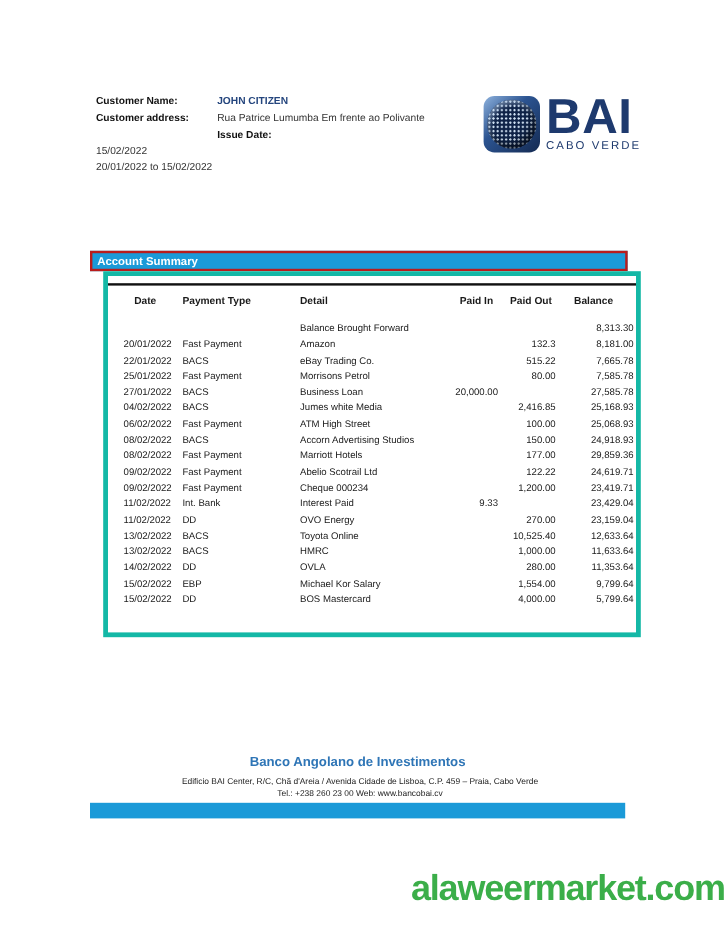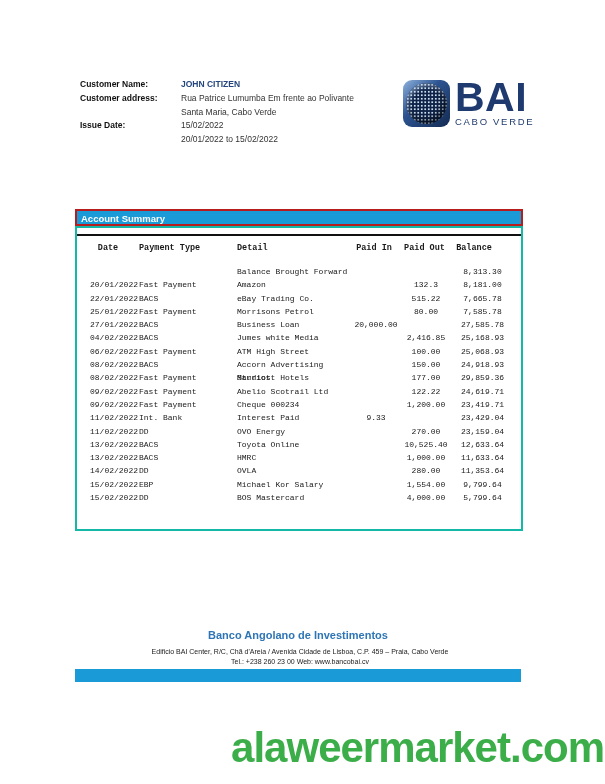--- a/index.html
+++ b/index.html
@@ -36,30 +36,30 @@
   .bai { font-size:41px; font-weight:bold; color:#1e3a6e; line-height:35px; letter-spacing:0.5px; }
   .cabo { font-size:9.5px; color:#1e3a6e; letter-spacing:1.7px; margin-top:1px; }
 
   
   .summary-bar {
     position:absolute; left:75px; top:209px; width:448px; height:17px;
     background:#1b9ad8; border:2px solid #b91c1c;
     color:#fff; font-weight:bold; font-size:9.5px; padding:2px 0 0 4px;
   }
   .table-box {
-    position:absolute; left:75px; top:226px; width:448px; height:305px;
-    border:2px solid #14b8a6; background:#fff;font-family:Liberation Mono, monospace;
+    position:absolute; left:86px; top:226px; width:448px; height:305px;
+    border:4px solid #14b8a6; background:#fff;
   }
   .spacer { height:8px; border-bottom:2px solid #111; }
   .grid-row { display:grid; grid-template-columns:62px 93px 118px 52px 48px 71px; }
   .header-row { font-weight:bold; font-size:8.5px; padding-top:7px; height:23px; }
   .c-date   { padding-left:13px; }
   .c-type   { }
   .c-detail { padding-left:5px; }
-  .c-in, .c-out, .c-bal { text-align:center; }
+  .c-in, .c-out, .c-bal { text-align:right; }
   .header-row .c-date { padding-left:0; text-align:center; }
   .header-row .c-in  { padding-right:4px; }
   .header-row .c-out { padding-right:3px; }
   .header-row .c-bal { padding-right:23px; }
   .rows { margin-top:6px; }
   .row { font-size:8px; height:13.3px; line-height:13.3px; }
   .row .c-bal { padding-right:6px; }
 
   
   .footer-name {
@@ -74,34 +74,33 @@
     position:absolute; left:40px; top:658px; width:520px; text-align:center;
     font-size:7px; color:#222;
   }
   .footer-bar {
     position:absolute; left:75px; top:669px; width:446px; height:13px; background:#1b9ad8;
   }
 
   
   .watermark {
     position:absolute; right:1px; top:724px;
-    font-size:42px; font-weight:bold; letter-spacing:-1px; color:#3bae49;
+    font-size:30px; font-weight:bold; letter-spacing:-1px; color:#3bae49;
     white-space:nowrap;
   }
 </style>
 </head>
 <body>
 
 <div class="customer-block">
   <div class="lbl">Customer Name:</div>
   <div class="val name">JOHN CITIZEN</div>
   <div class="lbl">Customer address:</div>
   <div class="val">Rua Patrice Lumumba Em frente ao Polivante</div>
   <div></div>
-  <div class="val">Santa Maria, Cabo Verde</div>
   <div class="lbl">Issue Date:</div>
   <div class="val">15/02/2022</div>
   <div></div>
   <div class="val">20/01/2022 to 15/02/2022</div>
 </div>
 
 <div class="logo">
   <div class="logo-square">
     <div class="globe"></div>
   </div>

